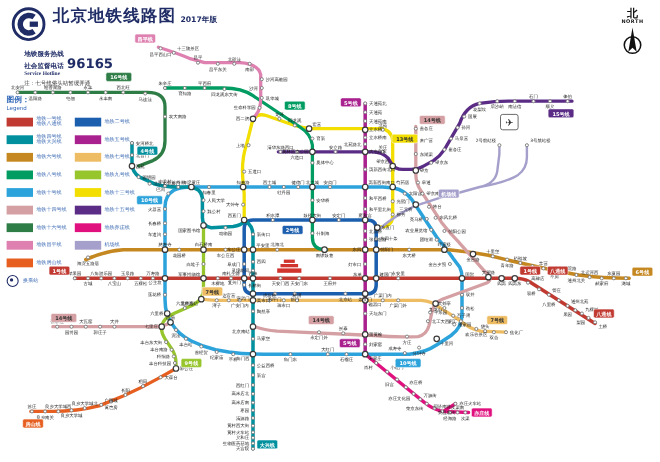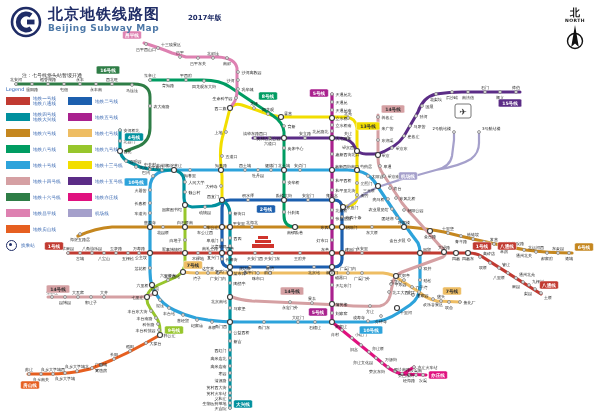--- a/index.html
+++ b/index.html
@@ -736,41 +736,49 @@
         </g>
       </svg></div>
 
   <div class="hdr">
     <svg class="logo" viewBox="0 0 32 32">
       <circle cx="16" cy="16" r="14" fill="none" stroke="#1F2C66" stroke-width="2.6"></circle>
       <path d="M 21 9.5 A 8 8 0 1 0 21 22.5" fill="none" stroke="#1F2C66" stroke-width="5"></path>
       <rect x="17" y="13.6" width="7.5" height="4.8" fill="#1F2C66"></rect>
     </svg>
     <div>
-      <div style="display:flex;align-items:flex-end;gap:24px;">
+      <div style="display:flex;align-items:flex-end;">
         <span class="ttl-zh">北京地铁线路图</span>
         <span class="ttl-yr">2017年版</span>
       </div>
-      <div class="ttl-en">Beijing Subway Map</div>
     </div>
   </div>
 
+  <div class="hot">
+    <div class="hot-l">地铁服务热线</div>
+    <div class="hot-row">
+      <span class="hot-l">社会监督电话</span>
+      <span class="hot-num">96165</span>
+    </div>
+    <div class="hot-en">Service Hotline</div>
+  </div>
 
   <div class="note">注：七号线垡头站暂缓开通</div>
 
   <div class="compass">
     <div class="n-zh">北</div>
     <div class="n-en">NORTH</div>
     <svg width="26" height="30" viewBox="0 0 26 30">
       <circle cx="13" cy="18" r="7.5" fill="none" stroke="#111" stroke-width="1.4"></circle>
       <polygon points="13,2 9.2,24 13,20.5 16.8,24" fill="#111"></polygon>
     </svg>
   </div>
 
   <div class="legend">
+    <div class="lg-t-zh">图例：</div>
     <div class="lg-t-en">Legend</div>
     <div class="lg-grid" id="legend-items">
         <div class="lg-item">
           <span class="lg-sw" style="background: rgb(193, 58, 49);"></span>
           <span class="lg-lb">地铁一号线
 地铁八通线</span>
         </div>
         <div class="lg-item">
           <span class="lg-sw" style="background: rgb(28, 95, 174);"></span>
           <span class="lg-lb">地铁二号线</span>

